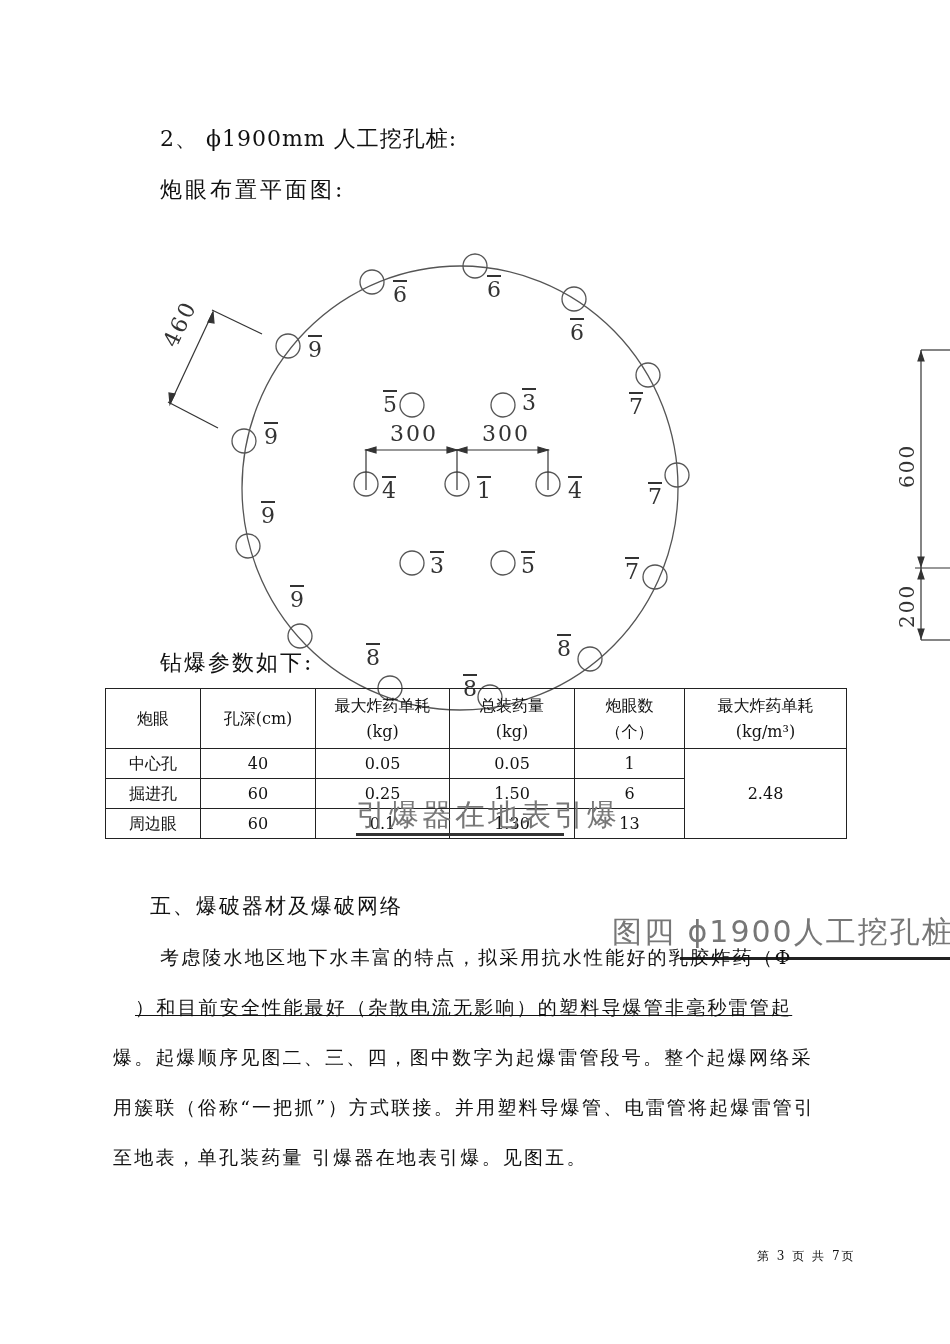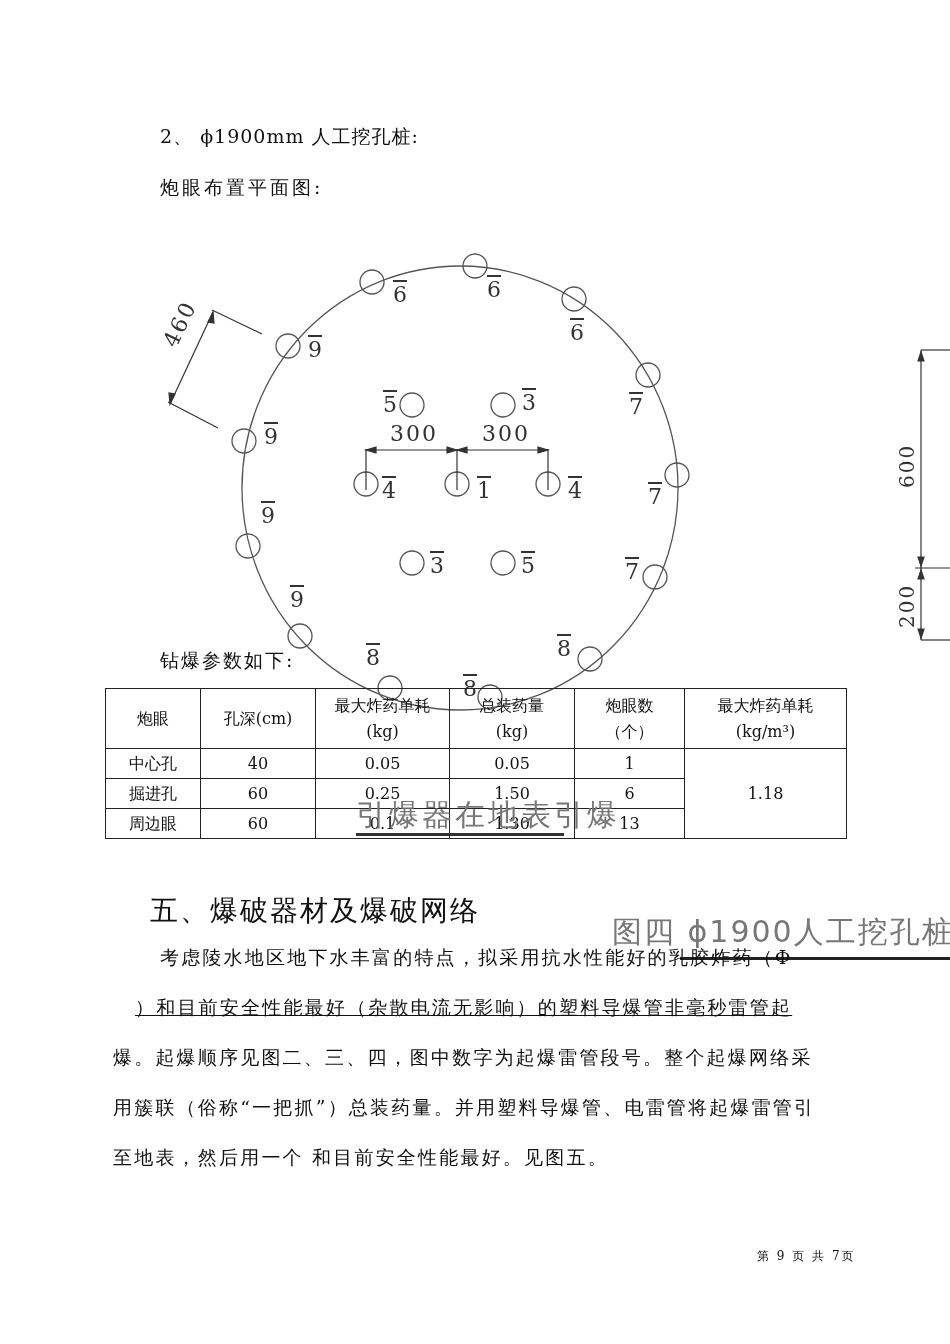--- a/index.html
+++ b/index.html
@@ -1,19 +1,19 @@
 <!DOCTYPE html>
 <html><head>
 <meta charset="utf-8">
 <style>
   html, body { margin: 0; padding: 0; background: #ffffff; }
   body { width: 950px; height: 1344px; position: relative; overflow: hidden;
          font-family: "DejaVu Serif", "Liberation Serif", serif; color: #111; }
   .abs { position: absolute; }
-  .txt { font-size: 19px; white-space: nowrap; letter-spacing: 1px; }
+  .txt { font-size: 22px; white-space: nowrap; letter-spacing: 1px; }
   .para { position: absolute; left: 113px; width: 750px; font-size: 19px; line-height: 44px; letter-spacing: 2.2px; }
   svg.diagram { position: absolute; left: 0; top: 0; }
   table.params { position: absolute; left: 105px; top: 688px; border-collapse: collapse; font-size: 16px; background: transparent; }
   table.params td { border: 1.3px solid #222; text-align: center; vertical-align: middle; padding: 0; line-height: 26px; }
   .caption1 { position: absolute; left: 356px; top: 795px; font-size: 30px; color: #777; letter-spacing: 3px; font-family: "DejaVu Sans", sans-serif; }
   .caption1-line { position: absolute; left: 356px; top: 833px; width: 208px; height: 3px; background: #333; }
   .caption2 { position: absolute; left: 612px; top: 912px; font-size: 30px; color: #777; letter-spacing: 2px; white-space: nowrap; font-family: "DejaVu Sans", sans-serif; }
   .caption2-line { position: absolute; left: 680px; top: 957px; width: 270px; height: 3px; background: #222; }
   .footer { position: absolute; left: 757px; top: 1248px; font-size: 12px; letter-spacing: 2px; }
 </style>
@@ -141,21 +141,21 @@
           <div>最大炸药单耗</div>
           <div>(kg/m³)</div>
         </td>
   </tr>
   <tr style="height:30px;">
     <td>中心孔</td>
     <td>40</td>
     <td>0.05</td>
     <td>0.05</td>
     <td>1</td>
-    <td rowspan="3">1.18</td>
+    <td rowspan="3">2.48</td>
   </tr>
   <tr style="height:30px;">
     <td>掘进孔</td>
     <td>60</td>
     <td>0.25</td>
     <td>1.50</td>
     <td>6</td>
   </tr>
   <tr style="height:30px;">
     <td>周边眼</td>
@@ -163,24 +163,24 @@
     <td>0.1</td>
     <td>1.30</td>
     <td>13</td>
   </tr>
 </tbody>
   </table>
 
 <div class="caption1">引爆器在地表引爆</div>
 <div class="caption1-line"></div>
 
-<div class="abs txt" style="left:150px; top:892px; font-size:28px; letter-spacing:2px;">五、爆破器材及爆破网络</div>
+<div class="abs txt" style="left:150px; top:892px; font-size:21px; letter-spacing:2px;">五、爆破器材及爆破网络</div>
 
 <div class="caption2">图四   ϕ1900人工挖孔桩炮</div>
 <div class="caption2-line"></div>
 
 <div class="para" style="top:935px; left:160px;">考虑陵水地区地下水丰富的特点，拟采用抗水性能好的乳胶炸药（Φ</div>
 <div class="para" style="top:985px; left:135px;text-decoration:underline;">）和目前安全性能最好（杂散电流无影响）的塑料导爆管非毫秒雷管起</div>
 <div class="para" style="top:1035px;">爆。起爆顺序见图二、三、四，图中数字为起爆雷管段号。整个起爆网络采</div>
-<div class="para" style="top:1085px;">用簇联（俗称“一把抓”）总装药量。并用塑料导爆管、电雷管将起爆雷管引</div>
-<div class="para" style="top:1135px;">至地表，然后用一个   和目前安全性能最好。见图五。</div>
+<div class="para" style="top:1085px;">用簇联（俗称“一把抓”）方式联接。并用塑料导爆管、电雷管将起爆雷管引</div>
+<div class="para" style="top:1135px;">至地表，单孔装药量   引爆器在地表引爆。见图五。</div>
 
-<div class="footer">第 9 页 共 7页</div>
+<div class="footer">第 3 页 共 7页</div>
 
 </body></html>

